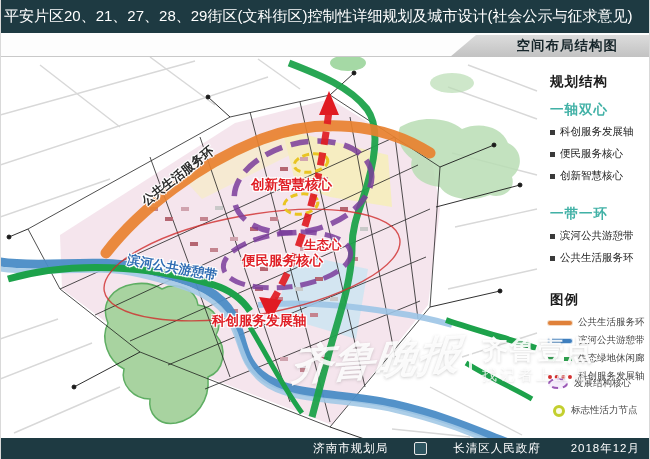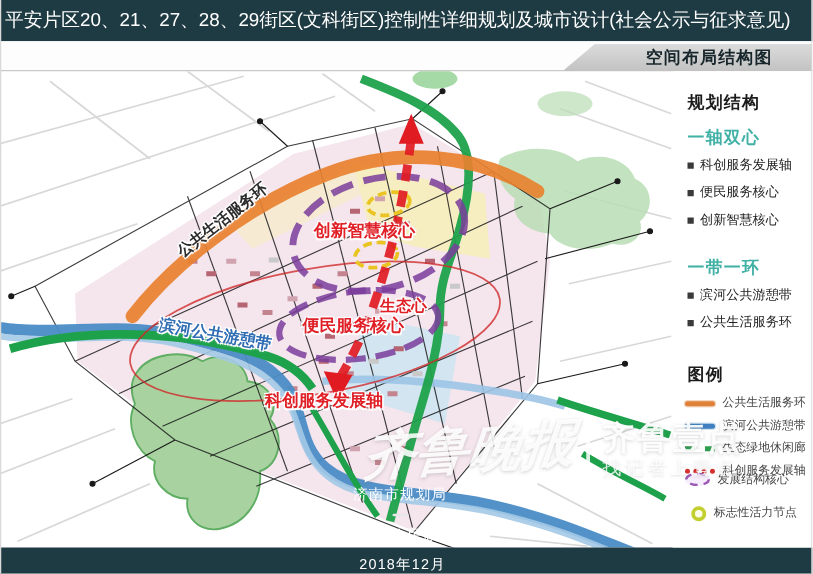--- a/index.html
+++ b/index.html
@@ -12,21 +12,21 @@
             color:#fff;display:flex;align-items:center;box-sizing:border-box;padding:0 4px;}
   .titlebar .t{font-size:15px;font-weight:normal;letter-spacing:0;white-space:nowrap;}
   .substrip{position:absolute;left:0;top:33px;width:650px;height:24px;background:#fdfdfd;border-bottom:1px solid #c9c9c9;box-sizing:border-box;}
   .ribbon{position:absolute;right:0;top:35px;width:200px;height:22px;background:linear-gradient(#dcdcdc,#c2c2c2);
           clip-path:polygon(26px 0,100% 0,100% 100%,0 100%);display:flex;align-items:center;justify-content:flex-end;
           padding-right:32px;box-sizing:border-box;}
   .ribbon .t{font-size:13.5px;font-weight:bold;color:#17262b;letter-spacing:1px;}
 
   
   .footbar{position:absolute;left:0;top:438px;width:650px;height:21px;background:#1e3a42;color:#fff;
-           display:flex;align-items:center;justify-content:flex-end;gap:8px;box-sizing:border-box;padding-right:10px;flex-direction:column;}
+           display:flex;align-items:center;justify-content:flex-end;gap:26px;box-sizing:border-box;padding-right:10px;}
   .footbar .f{font-size:11.5px;letter-spacing:1px;}
   .flogo{width:11px;height:11px;border:1px solid #e8e8e8;border-radius:2px;background:#2e5560;display:inline-block;}
 
   
   .panel{position:absolute;left:538px;top:57px;width:112px;height:381px;background:#fff;z-index:10;}
   .ph{position:absolute;left:12px;font-size:13.5px;font-weight:bold;color:#1b1b1b;letter-spacing:1px;}
   .ph.teal{color:#41b1a6;}
   .pitem{position:absolute;left:12px;display:flex;align-items:center;gap:5px;font-size:10.5px;color:#222;white-space:nowrap;}
   .sq{width:5px;height:5px;background:#3a3a3a;flex:0 0 auto;}
   .lrow{position:absolute;left:10px;display:flex;align-items:center;gap:6px;white-space:nowrap;}

